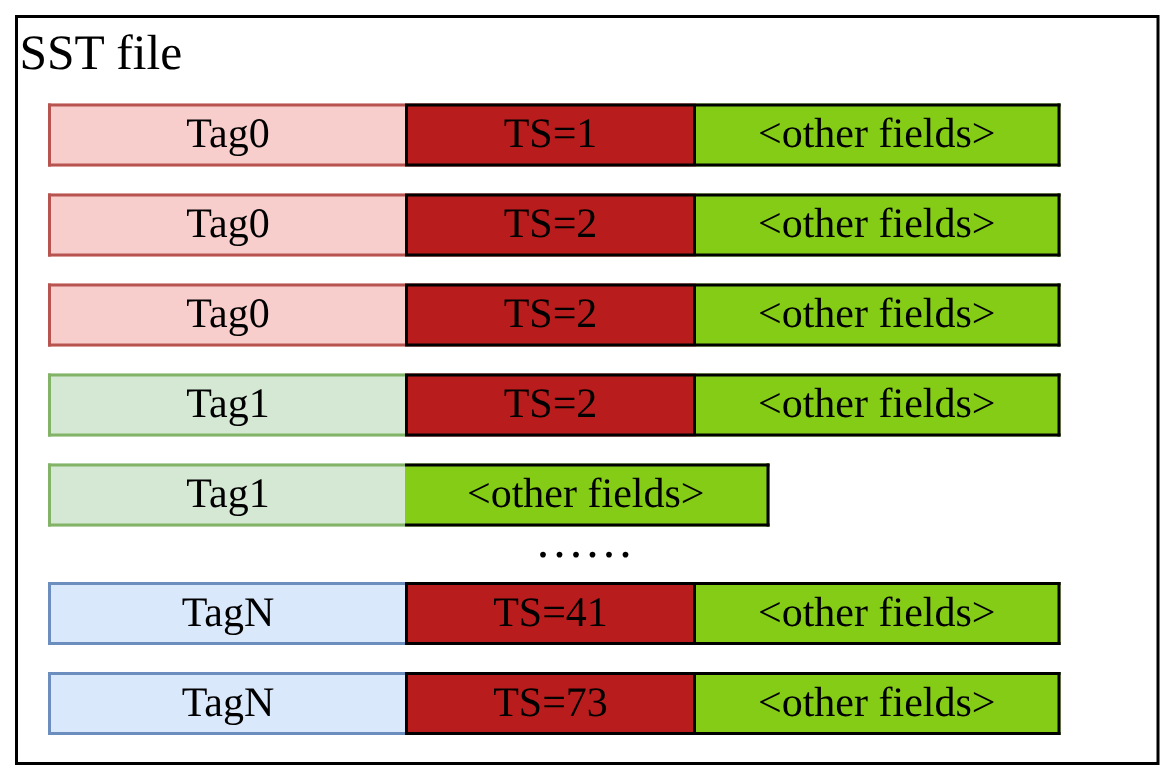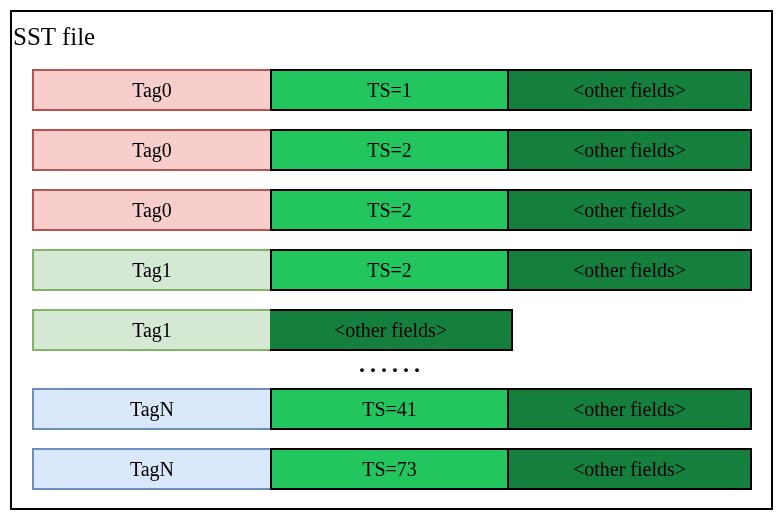--- a/index.html
+++ b/index.html
@@ -18,56 +18,56 @@
     top: 10px;
     width: 759px;
     height: 496px;
     border: 2px solid #000000;
     background: #ffffff;
   }
   .diagram-title {
     position: absolute;
     left: 13px;
     top: 24px;
-    font-size: 25px;
+    font-size: 33px;
     line-height: 25px;
     white-space: nowrap;
   }
   .record-row {
     position: absolute;
     left: 32px;
     width: 720px;
     height: 42px;
     display: flex;
-    font-size: 20px;
+    font-size: 28px;
   }
   .cell {
     display: flex;
     align-items: center;
     justify-content: center;
     box-sizing: border-box;
     height: 42px;
     white-space: nowrap;
   }
   .cell-tag {
     width: 238px;
     border: 2px solid #999999;
     border-right: none;
     background: #eeeeee;
   }
   .cell-ts {
-    width: 239px;
+    width: 194px;
     border: 2px solid #000000;
-    background: #22c55e;
+    background: #b91c1c;
   }
   .cell-other {
     width: 243px;
     border: 2px solid #000000;
     border-left: none;
-    background: #15803d;
+    background: #84cc16;
   }
   .row-1 { top: 69px; }
   .row-2 { top: 129px; }
   .row-3 { top: 189px; }
   .row-4 { top: 249px; }
   .row-5 { top: 309px; }
   .row-6 { top: 388px; }
   .row-7 { top: 448px; }
   .ellipsis-row {
     position: absolute;

